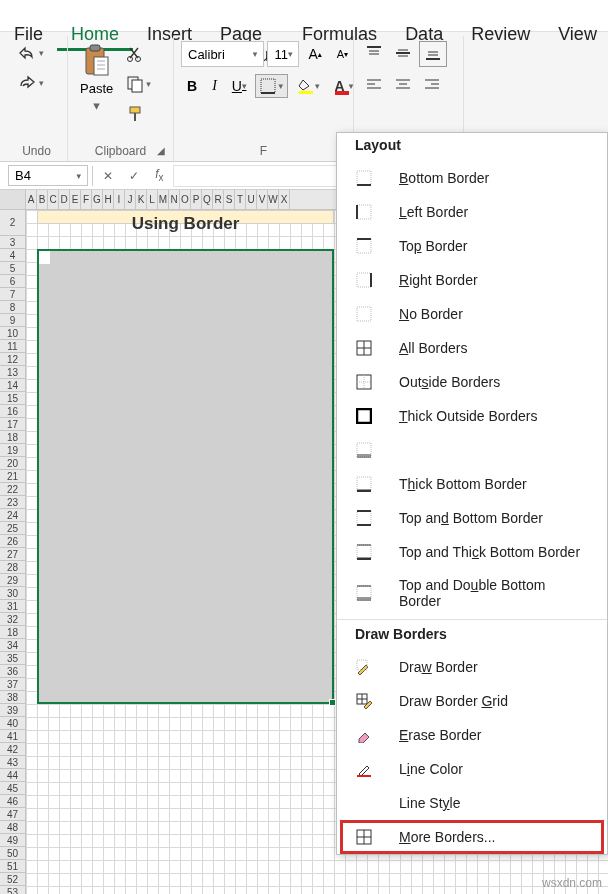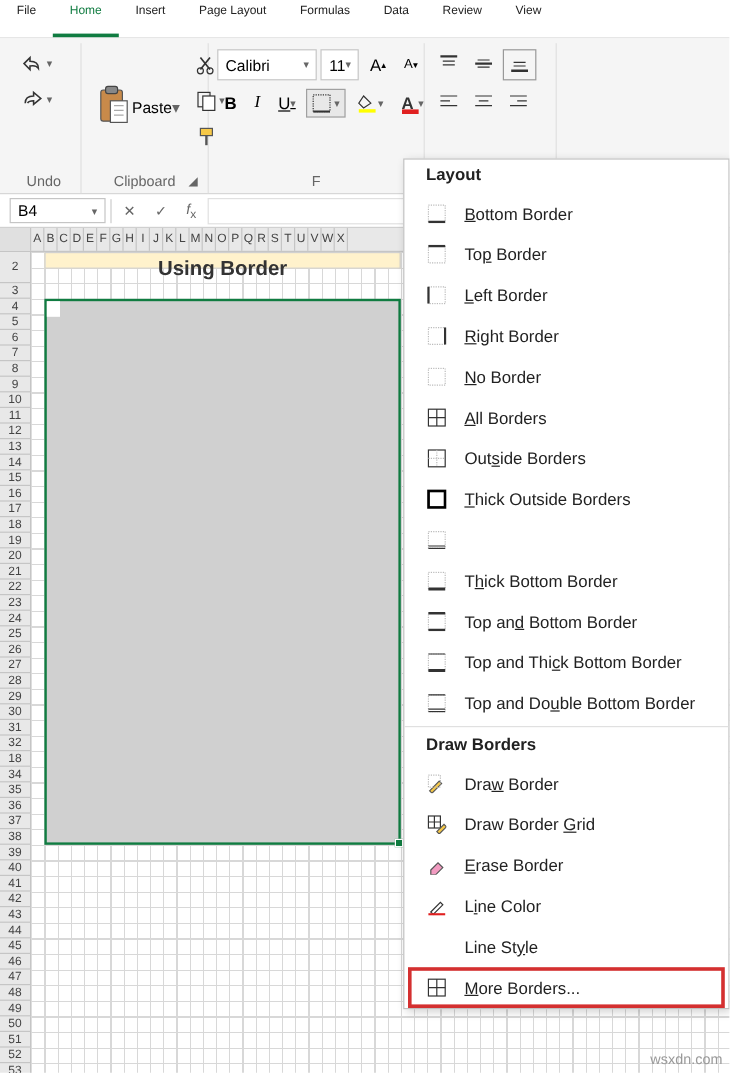--- a/index.html
+++ b/index.html
@@ -1,33 +1,33 @@
 <!DOCTYPE html>
 <html><head>
   <meta charset="utf-8">
   <style>
     * { box-sizing: border-box; margin: 0; padding: 0; font-family: 'Segoe UI', Arial, sans-serif; }
     body { width: 608px; height: 894px; overflow: hidden; background: #fff; position: relative; }
     
     .menubar { display: flex; height: 32px; background: #fff; border-bottom: 1px solid #e0e0e0; }
-    .menubar-item { padding: 4px 14px; font-size: 10px; color: #222; cursor: pointer; }
+    .menubar-item { padding: 24px 14px; font-size: 18px; color: #222; cursor: pointer; }
     .menubar-item.active { color: #107c41; border-bottom: 3px solid #107c41; font-weight: 400; }
     
     .ribbon { display: flex; height: 130px; background: #f5f5f5; border-bottom: 1px solid #d0d0d0; padding: 4px 6px 0; }
     .ribbon-group { border-right: 1px solid #e0e0e0; padding: 2px 4px; display: flex; flex-direction: column; position: relative; }
     .ribbon-group-label { position: absolute; bottom: 3px; left: 0; right: 0; text-align: center; font-size: 12px; color: #666; }
     .ribbon-group-dialog { position: absolute; bottom: 4px; right: 4px; width: 12px; height: 12px; font-size: 10px; color: #666; }
     
     .undo-group { width: 62px; }
     .undo-btns { display: flex; flex-direction: column; gap: 8px; padding: 4px; }
     .small-btn { display: flex; align-items: center; gap: 2px; padding: 3px; cursor: pointer; }
     
     .clipboard-group { width: 106px; }
     .clipboard-main { display: flex; padding: 2px; height: 100px; }
-    .paste-big { display: flex; flex-direction: row; align-items: center; padding: 3px 6px; cursor: pointer; text-align: right; }
+    .paste-big { display: flex; flex-direction: column; align-items: center; padding: 3px 6px; cursor: pointer; text-align: right; }
     .paste-big span { font-size: 13px; margin-top: 2px; }
     .clipboard-side { display: flex; flex-direction: column; gap: 6px; padding: 2px 4px; }
     
     .font-group { width: 180px; }
     .font-row { display: flex; gap: 3px; padding: 3px; align-items: center; }
     .font-name { flex: 1; border: 1px solid #c5c5c5; background: #fff; padding: 3px 6px; font-size: 13px; height: 26px; display: flex; align-items: center; justify-content: space-between; gap: 28px; }
     .font-size { width: 44px; border: 1px solid #c5c5c5; background: #fff; padding: 3px 6px; font-size: 13px; height: 26px; display: flex; align-items: center; justify-content: space-between; }
     .font-btn { padding: 4px 6px; cursor: pointer; font-size: 14px; display: flex; align-items: center; }
     .font-btn.bold { font-weight: bold; }
     .font-btn.italic { font-style: italic; font-family: serif; }
@@ -58,21 +58,21 @@
     .grid-bg { position: absolute; inset: 0; background-image: repeating-linear-gradient(to right, #d8d8d8 0, #d8d8d8 1px, transparent 1px, transparent 11px), repeating-linear-gradient(to bottom, #d8d8d8 0, #d8d8d8 1px, transparent 1px, transparent 13px); }
     
     .title-cell { position: absolute; top: 0; left: 11px; width: 297px; height: 14px; background: #fff2cc; border: 1px solid #d0d0d0; text-align: center; font-size: 17px; font-weight: bold; color: #333; line-height: 26px; }
     
     .selection { position: absolute; top: 39px; left: 11px; width: 297px; height: 455px; background: #d0d0d0; border: 2px solid #107c41; }
     .active-cell { position: absolute; top: 0; left: 0; width: 11px; height: 13px; background: #fff; }
     .sel-handle { position: absolute; bottom: -4px; right: -4px; width: 7px; height: 7px; background: #107c41; border: 1px solid #fff; }
     
     .dropdown { position: absolute; top: 132px; left: 336px; width: 272px; background: #fff; border: 1px solid #c0c0c0; box-shadow: 2px 2px 8px rgba(0,0,0,0.2); z-index: 100; }
     .dropdown-header { padding: 4px 18px 8px; font-size: 14px; font-weight: bold; color: #222; }
-    .dropdown-item { display: flex; align-items: center; padding: 8px 18px; font-size: 14px; color: #222; cursor: pointer; gap: 14px; }
+    .dropdown-item { display: flex; align-items: center; padding: 8px 18px; font-size: 14px; color: #222; cursor: pointer; gap: 26px; }
     .dropdown-item.highlighted { border: 3px solid #d43030; margin: 0 3px; padding: 5px 12px; }
     .dropdown-icon { width: 18px; height: 18px; display: inline-flex; align-items: center; justify-content: center; flex-shrink: 0; }
     .dd-underline { text-decoration: underline; }
     .dropdown-sep { border-top: 1px solid #e0e0e0; margin: 2px 0; }
     
     svg { display: block; }
     .chev { font-size: 9px; color: #666; }
     
     .watermark { position: absolute; bottom: 4px; right: 6px; font-size: 12px; color: #999; }
   </style>
@@ -359,33 +359,33 @@
           <rect x="1" y="1" width="14" height="14" stroke="#bbb" stroke-dasharray="1 1" fill="none"></rect>
           <line x1="1" y1="15" x2="15" y2="15" stroke="#333" stroke-width="2"></line>
         </svg>
       </span>
       <span><span class="dd-underline">B</span>ottom Border</span>
     </div>
     <div class="dropdown-item">
       <span class="dropdown-icon">
         <svg width="16" height="16" viewBox="0 0 16 16">
           <rect x="1" y="1" width="14" height="14" stroke="#bbb" stroke-dasharray="1 1" fill="none"></rect>
+          <line x1="1" y1="1" x2="1" y2="15" stroke="#333" stroke-width="2"></line>
+        </svg>
+      </span>
+      <span><span class="dd-underline">L</span>eft Border</span>
+    </div>
+    <div class="dropdown-item">
+      <span class="dropdown-icon">
+        <svg width="16" height="16" viewBox="0 0 16 16">
+          <rect x="1" y="1" width="14" height="14" stroke="#bbb" stroke-dasharray="1 1" fill="none"></rect>
           <line x1="1" y1="1" x2="15" y2="1" stroke="#333" stroke-width="2"></line>
         </svg>
       </span>
       <span>To<span class="dd-underline">p</span> Border</span>
-    </div>
-    <div class="dropdown-item">
-      <span class="dropdown-icon">
-        <svg width="16" height="16" viewBox="0 0 16 16">
-          <rect x="1" y="1" width="14" height="14" stroke="#bbb" stroke-dasharray="1 1" fill="none"></rect>
-          <line x1="1" y1="1" x2="1" y2="15" stroke="#333" stroke-width="2"></line>
-        </svg>
-      </span>
-      <span><span class="dd-underline">L</span>eft Border</span>
     </div>
     <div class="dropdown-item">
       <span class="dropdown-icon">
         <svg width="16" height="16" viewBox="0 0 16 16">
           <rect x="1" y="1" width="14" height="14" stroke="#bbb" stroke-dasharray="1 1" fill="none"></rect>
           <line x1="15" y1="1" x2="15" y2="15" stroke="#333" stroke-width="2"></line>
         </svg>
       </span>
       <span><span class="dd-underline">R</span>ight Border</span>
     </div>

